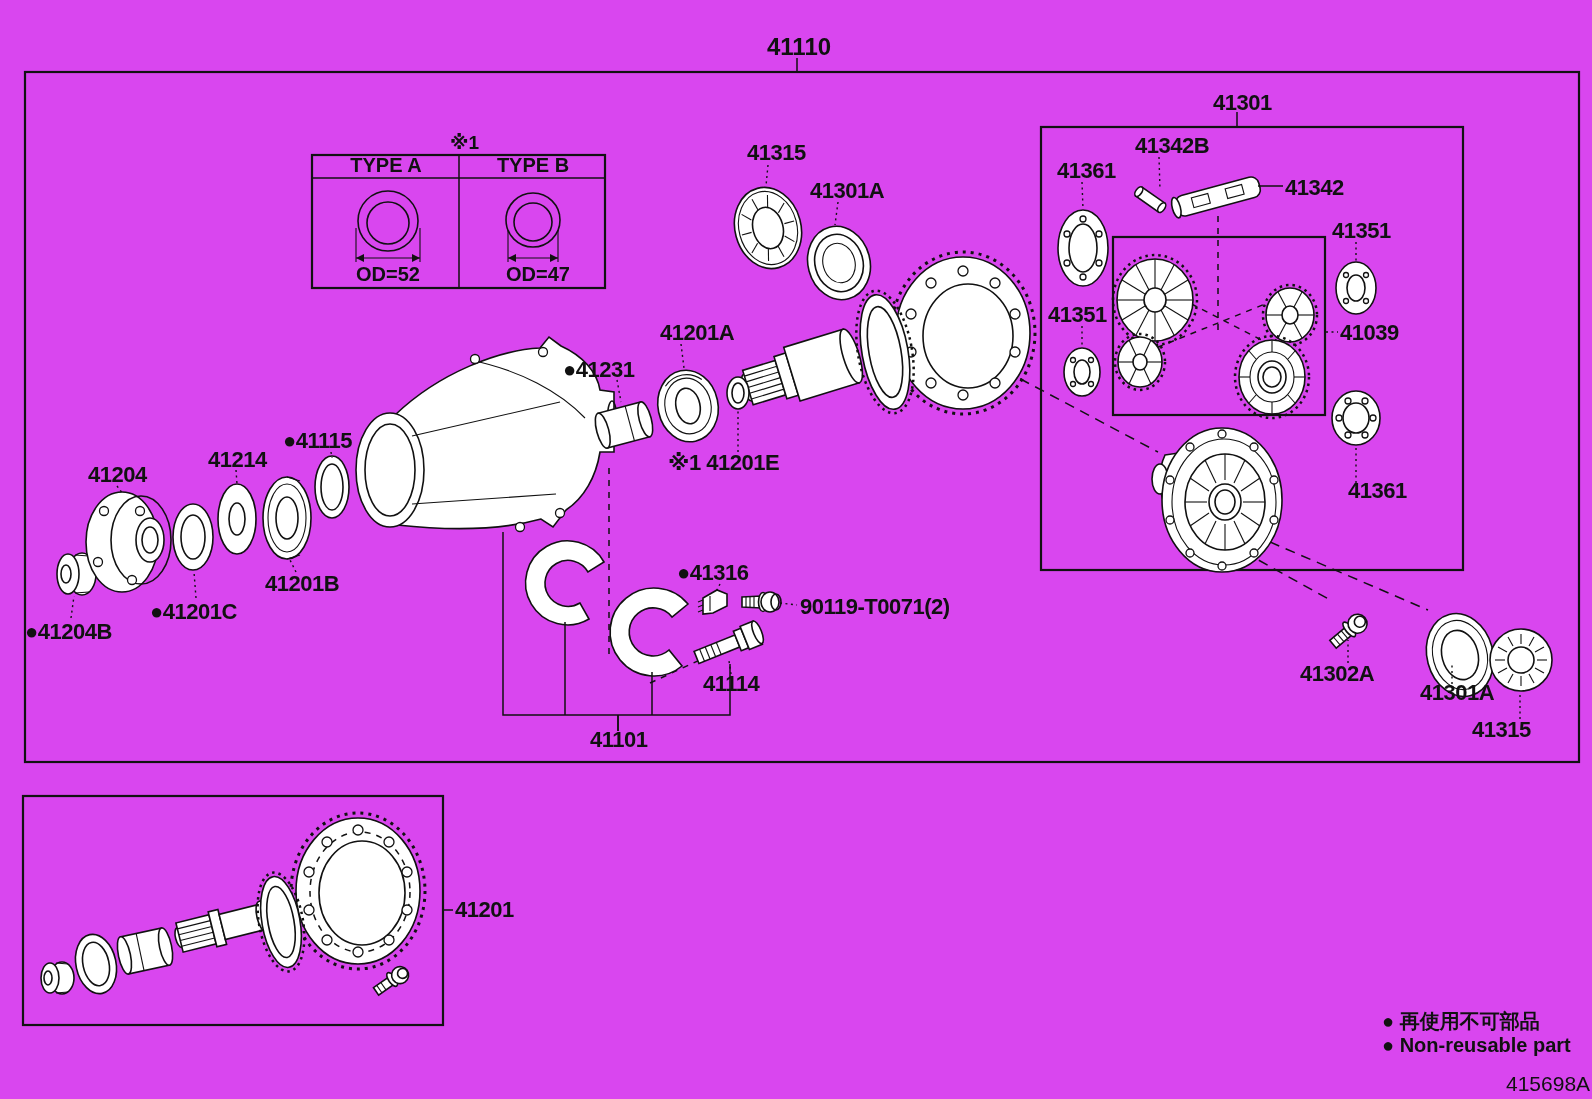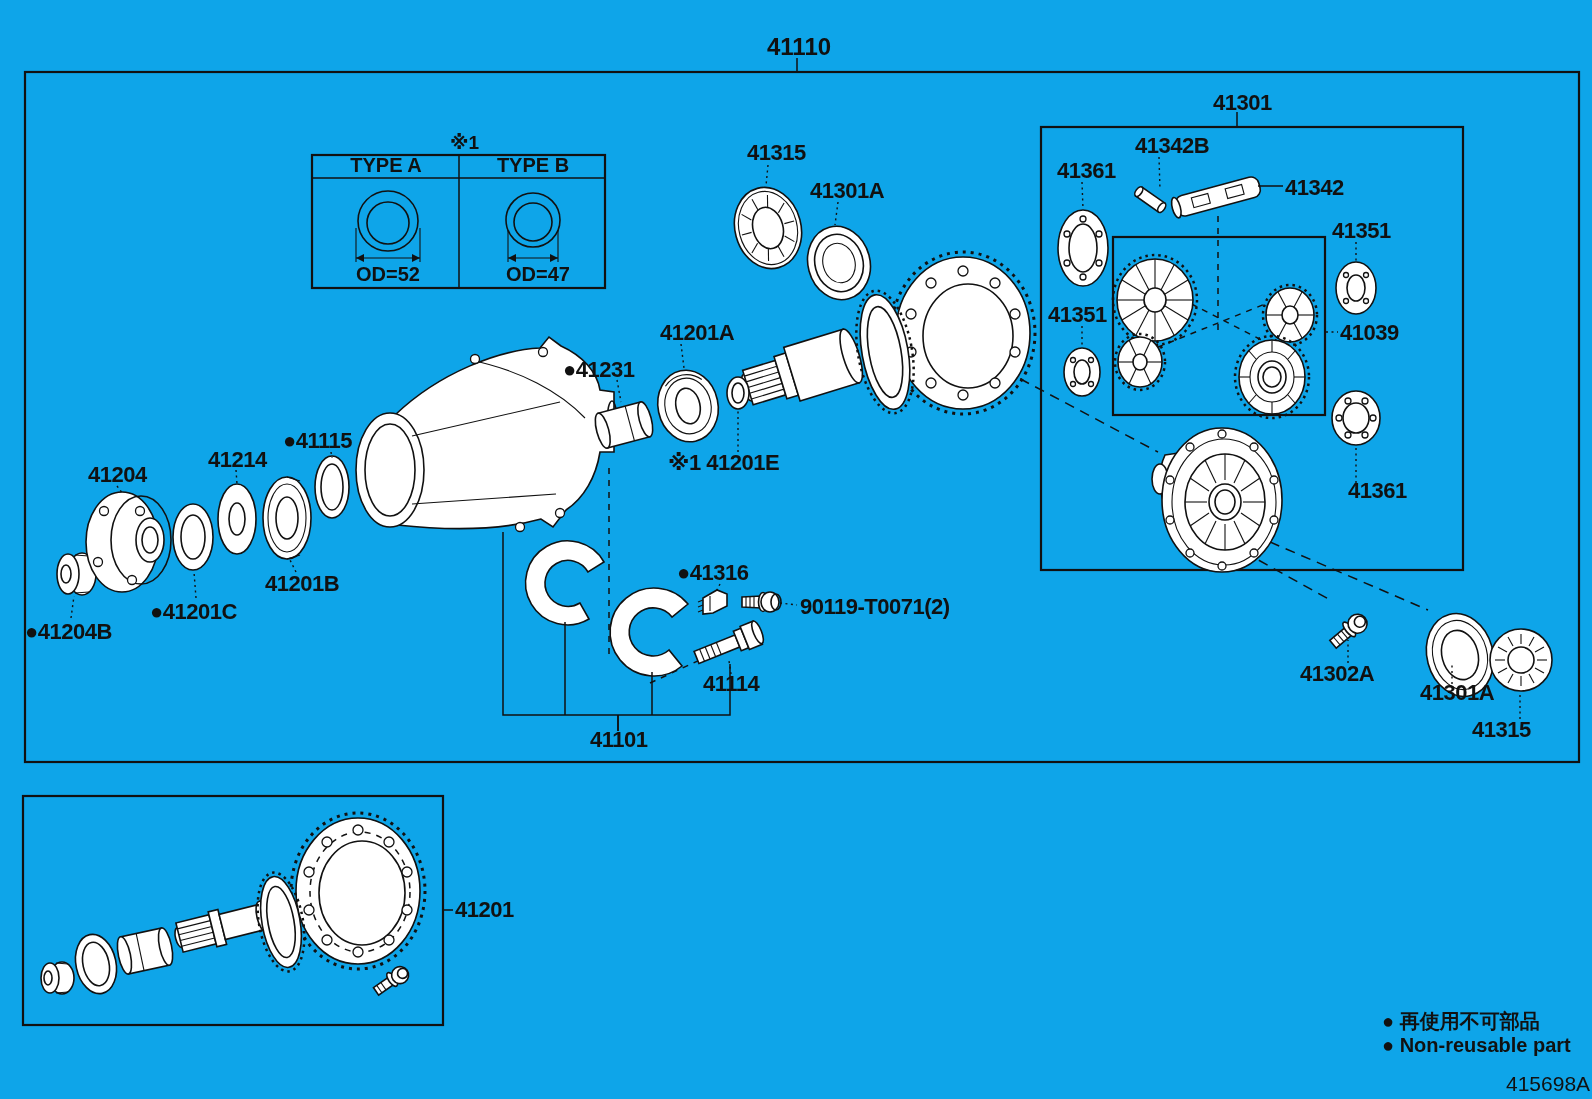--- a/index.html
+++ b/index.html
@@ -1,16 +1,16 @@
 <!DOCTYPE html>
 <html><head>
 <meta charset="utf-8">
 <style>
   html,body{margin:0;padding:0;background:#fff;}
-  .canvas{position:relative;width:1592px;height:1099px;background:#0ea5e9;font-family:"Liberation Sans",sans-serif;overflow:hidden;}
+  .canvas{position:relative;width:1592px;height:1099px;background:#d946ef;font-family:"Liberation Sans",sans-serif;overflow:hidden;}
   svg{display:block;}
   svg text{font-family:"Liberation Sans","DejaVu Sans",sans-serif;fill:#111;}
   .pn{font-size:22px;font-weight:bold;letter-spacing:-0.5px;}
   .pn-lg{font-size:24px;font-weight:bold;}
   .hdr{font-size:20px;font-weight:bold;text-anchor:middle;}
   .od{font-size:20px;font-weight:bold;text-anchor:middle;}
   .note{font-size:19px;font-weight:bold;}
   .legendtxt{font-size:20px;font-weight:bold;}
   .codetxt{font-size:21px;}
   .ln{fill:none;stroke:#111;stroke-width:1.6;}

